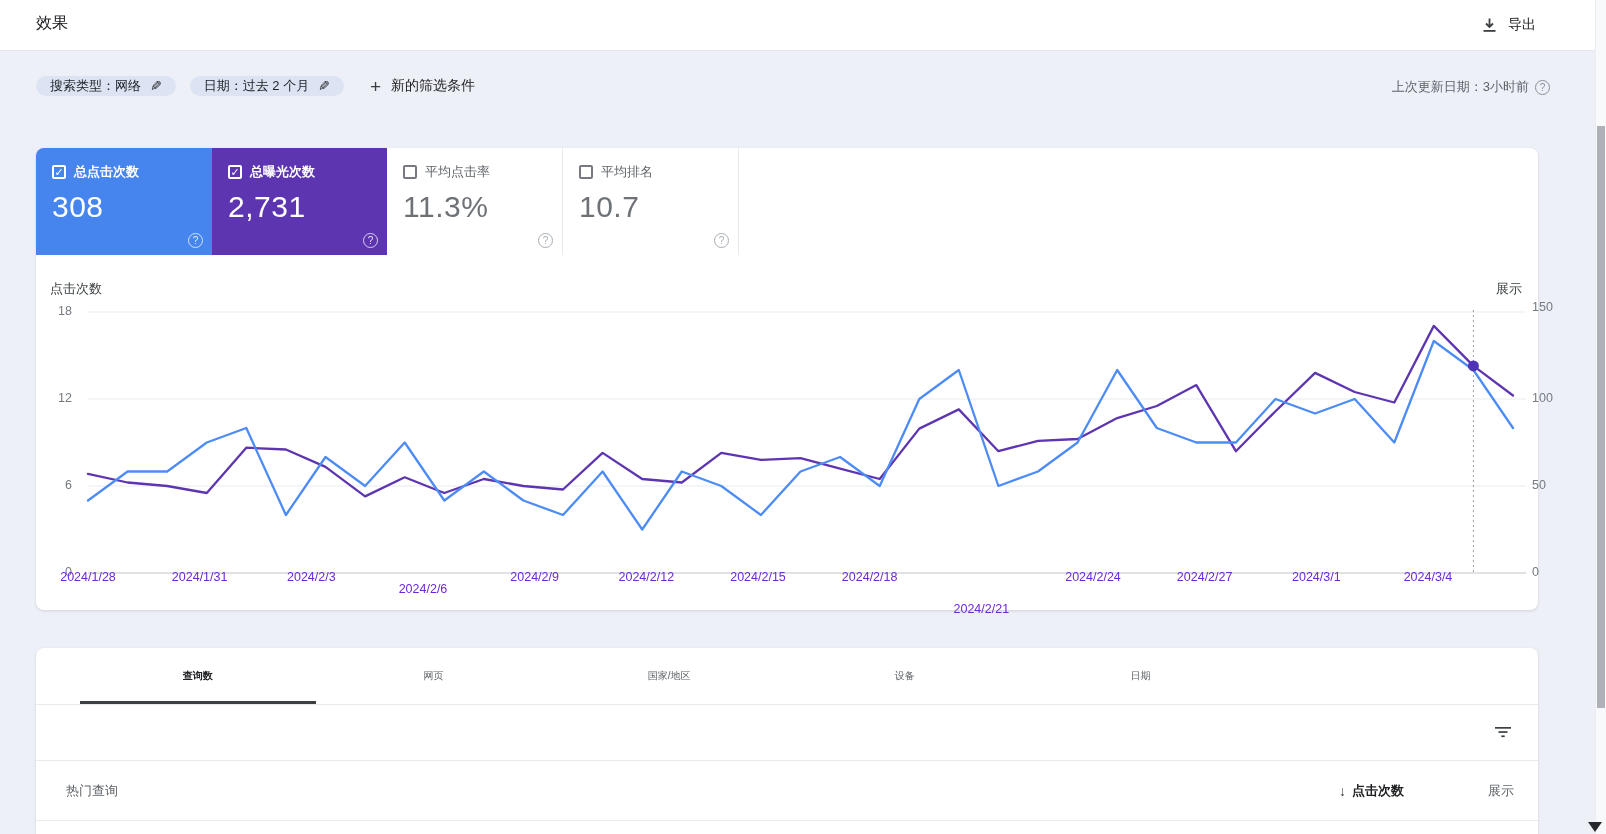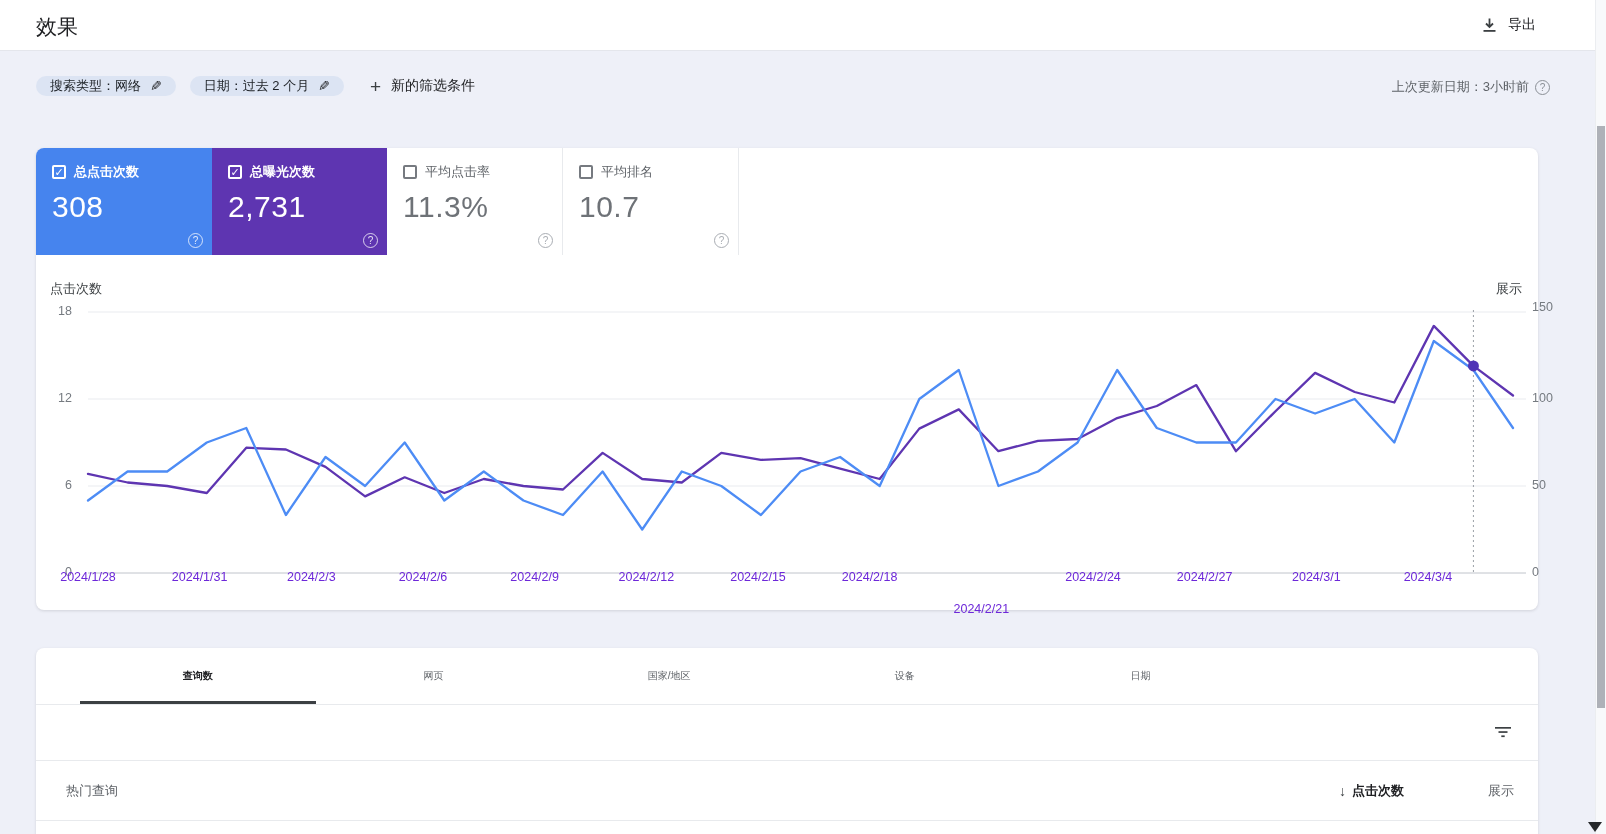--- a/index.html
+++ b/index.html
@@ -1,21 +1,21 @@
 <!DOCTYPE html>
 <html><head>
 <meta charset="utf-8">
 <style>
   html,body{margin:0;padding:0;}
   body{font-family:"Liberation Sans","DejaVu Sans",sans-serif;background:#eef0f8;}
   #screen{position:relative;width:1606px;height:834px;overflow:hidden;background:#eef0f8;}
 
   
   .topbar{position:absolute;left:0;top:0;width:1596px;height:50px;background:#ffffff;border-bottom:1px solid #e4e6ec;}
-  .page-title{position:absolute;left:36px;top:13px;font-size:21px;color:#202124;}
+  .page-title{position:absolute;left:36px;top:13px;font-size:16px;color:#202124;}
   .export-btn{position:absolute;right:60px;top:11px;height:28px;display:flex;align-items:center;gap:10px;color:#202124;font-size:14px;cursor:pointer;}
   .export-btn svg{display:block;}
 
   
   .filter-row{position:absolute;left:36px;top:70px;height:32px;display:flex;align-items:center;gap:14px;}
   .chip{height:20px;border-radius:16px;background:#dce4f3;display:flex;align-items:center;padding:0 14px;gap:9px;font-size:13px;color:#1d2126;cursor:pointer;white-space:nowrap;}
   .chip .pencil{font-size:14px;color:#202124;transform:scaleX(-1);display:inline-block;}
   .add-filter{display:flex;align-items:center;gap:10px;margin-left:12px;font-size:14px;color:#202124;cursor:pointer;}
   .add-filter .plus{font-size:19px;color:#3c4043;line-height:1;}
   .last-updated{position:absolute;right:56px;top:78px;font-size:13px;color:#5f6368;display:flex;align-items:center;gap:6px;}
@@ -160,21 +160,21 @@
       <div class="ytick left" style="left:42px;top:391px;">12</div>
       <div class="ytick left" style="left:42px;top:478px;">6</div>
       <div class="ytick left" style="left:42px;top:565px;">0</div>
       <div class="ytick" style="left:1532px;top:300px;">150</div>
       <div class="ytick" style="left:1532px;top:391px;">100</div>
       <div class="ytick" style="left:1532px;top:478px;">50</div>
       <div class="ytick" style="left:1532px;top:565px;">0</div>
       <div class="xtick" style="left:38px;">2024/1/28</div>
       <div class="xtick" style="left:149.66666666666669px;">2024/1/31</div>
       <div class="xtick" style="left:261.33333333333337px;">2024/2/3</div>
-      <div class="xtick" style="left:373px;">2024/2/6</div>
+      <div class="xtick" style="left:373px;margin-top:12px;">2024/2/6</div>
       <div class="xtick" style="left:484.66666666666674px;">2024/2/9</div>
       <div class="xtick" style="left:596.3333333333334px;">2024/2/12</div>
       <div class="xtick" style="left:708px;">2024/2/15</div>
       <div class="xtick" style="left:819.6666666666666px;">2024/2/18</div>
       <div class="xtick" style="left:931.3333333333334px;margin-top:32px;">2024/2/21</div>
       <div class="xtick" style="left:1043px;">2024/2/24</div>
       <div class="xtick" style="left:1154.6666666666667px;">2024/2/27</div>
       <div class="xtick" style="left:1266.3333333333333px;">2024/3/1</div>
       <div class="xtick" style="left:1378px;">2024/3/4</div>
     </div>

